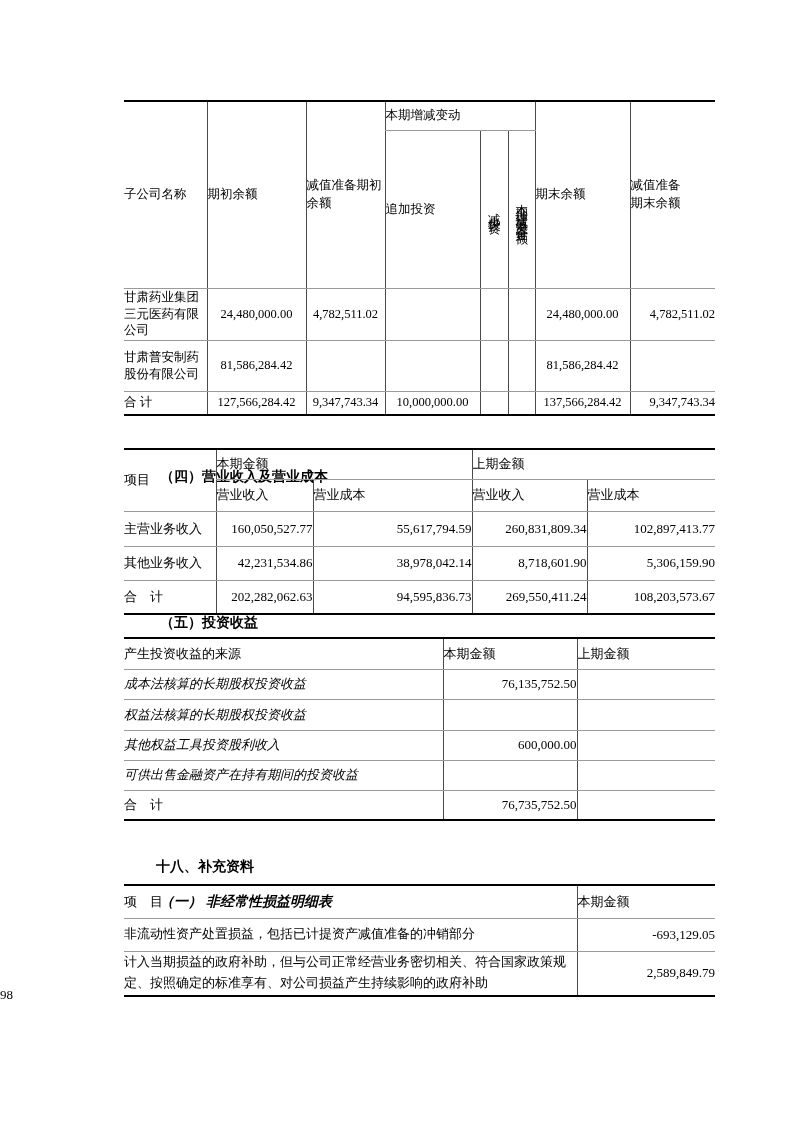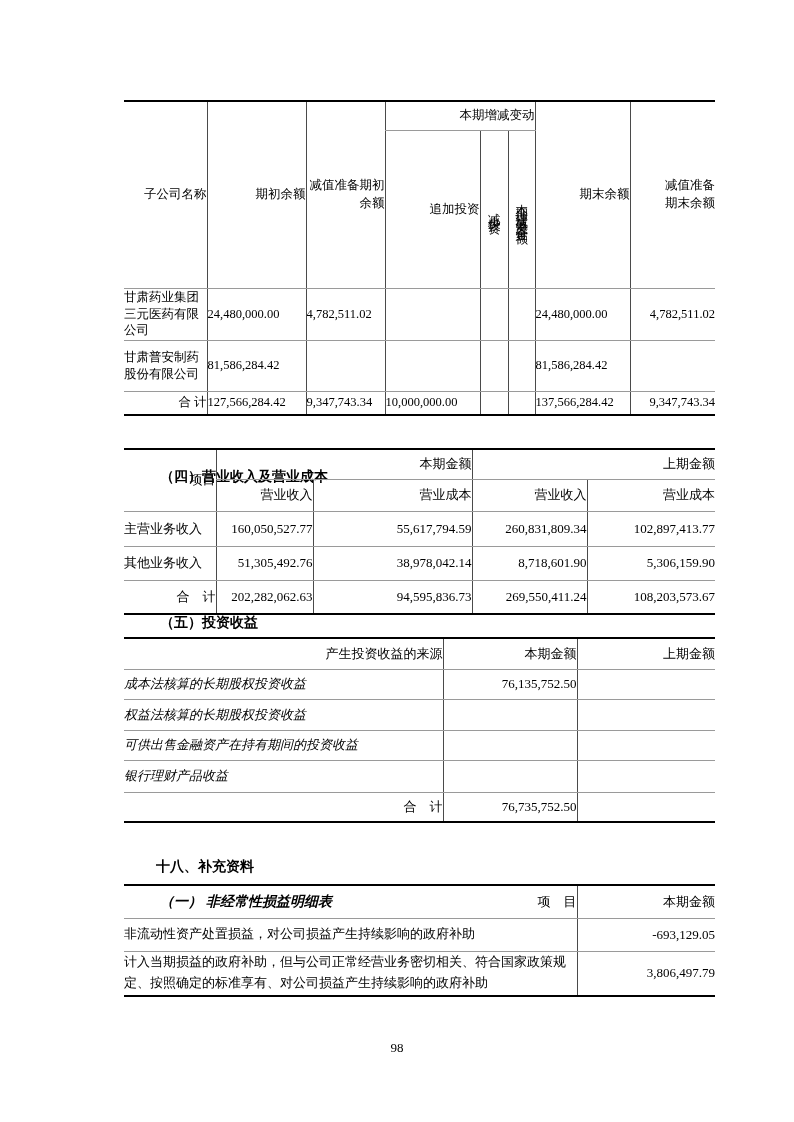--- a/index.html
+++ b/index.html
@@ -18,44 +18,44 @@
   table.tbl td {
     border-left:1px solid #4a4a4a;
     border-bottom:1px solid #9a9a9a;
     padding:0; vertical-align:middle; overflow:hidden;
   }
   table.tbl td.bl0 { border-left:none;margin-left:44px; }
 
   .t1 { font-size:12.5px; }
   .t2, .t3, .t4 { font-size:13px; }
 
-  .c { text-align:right; }
+  .c { text-align:left; }
   .prewrap { white-space:pre-line; line-height:1.45;font-family:Liberation Mono, monospace; }
   .name { text-align:left; padding:2px 2px 2px 5px; line-height:1.32; }
-  .num { text-align:left; padding-right:8px;margin-top:41px; }
+  .num { text-align:center; padding-right:8px;margin-top:41px; }
   .num6 { text-align:right; padding-right:6px;margin-left:20px; }
   .numw { text-align:right; padding-right:23px; }
   .src { text-align:left; padding-left:10px;font-style:italic; }
   .itm { text-align:left; padding:3px 6px 3px 5px; line-height:1.6; }
 
   .vert {
     writing-mode:vertical-lr; text-orientation:upright;
     margin:0 auto; line-height:1; letter-spacing:3px; font-size:12.5px;
   }
 
   .sec-title {
     position:absolute; left:36px;
     font-family:"Liberation Sans","DejaVu Sans",sans-serif;
     font-weight:bold; font-size:14px; white-space:nowrap;
   }
   .sec-title.big { left:32px; }
 
   .page-num {
-    position:absolute; top:1040px; left:0; width:794px;
-    text-align:center; font-size:13px;
+    position:absolute; top:987px; left:0; width:794px;
+    text-align:left; font-size:13px;
   }
 </style>
 </head>
 <body>
 
 <div class="page">
   <div class="content">
 
     <table class="tbl t1" style="top:100px;">
       <colgroup>
@@ -145,21 +145,21 @@
         </tr>
         <tr style="height:35px">
           <td class="name bl0">主营业务收入</td>
           <td class="num6">160,050,527.77</td>
           <td class="num6">55,617,794.59</td>
           <td class="num6">260,831,809.34</td>
           <td class="num6">102,897,413.77</td>
         </tr>
         <tr style="height:34px">
           <td class="name bl0">其他业务收入</td>
-          <td class="num6">51,305,492.76</td>
+          <td class="num6">42,231,534.86</td>
           <td class="num6">38,978,042.14</td>
           <td class="num6">8,718,601.90</td>
           <td class="num6">5,306,159.90</td>
         </tr>
         <tr style="height:34px">
           <td class="c bl0">合　计</td>
           <td class="num6">202,282,062.63</td>
           <td class="num6">94,595,836.73</td>
           <td class="num6">269,550,411.24</td>
           <td class="num6">108,203,573.67</td>
@@ -185,26 +185,26 @@
           <td class="src bl0">成本法核算的长期股权投资收益</td>
           <td class="num6">76,135,752.50</td>
           <td class="num6"></td>
         </tr>
         <tr style="height:31px">
           <td class="src bl0">权益法核算的长期股权投资收益</td>
           <td class="num6"></td>
           <td class="num6"></td>
         </tr>
         <tr style="height:30px">
+          <td class="src bl0">其他权益工具投资股利收入</td>
+          <td class="num6">600,000.00</td>
+          <td class="num6"></td>
+        </tr>
+        <tr style="height:30px">
           <td class="src bl0">可供出售金融资产在持有期间的投资收益</td>
-          <td class="num6"></td>
-          <td class="num6"></td>
-        </tr>
-        <tr style="height:32px">
-          <td class="src bl0">银行理财产品收益</td>
           <td class="num6"></td>
           <td class="num6"></td>
         </tr>
         <tr style="height:30px">
           <td class="c bl0">合　计</td>
           <td class="num6">76,735,752.50</td>
           <td class="num6"></td>
         </tr>
       </tbody>
     </table>
@@ -216,26 +216,26 @@
       <colgroup>
         <col style="width:453px">
           <col style="width:138px">
       </colgroup>
       <tbody>
         <tr style="height:33px">
           <td class="c bl0">项　目</td>
           <td class="c">本期金额</td>
         </tr>
         <tr style="height:33px">
-          <td class="itm bl0">非流动性资产处置损益，对公司损益产生持续影响的政府补助</td>
+          <td class="itm bl0">非流动性资产处置损益，包括已计提资产减值准备的冲销部分</td>
           <td class="num6">-693,129.05</td>
         </tr>
         <tr style="height:45px">
           <td class="itm bl0">计入当期损益的政府补助，但与公司正常经营业务密切相关、符合国家政策规定、按照确定的标准享有、对公司损益产生持续影响的政府补助</td>
-          <td class="num6">3,806,497.79</td>
+          <td class="num6">2,589,849.79</td>
         </tr>
       </tbody>
     </table>
 
   </div>
 
   <div class="page-num">98</div>
 </div>
 
 </body></html>

